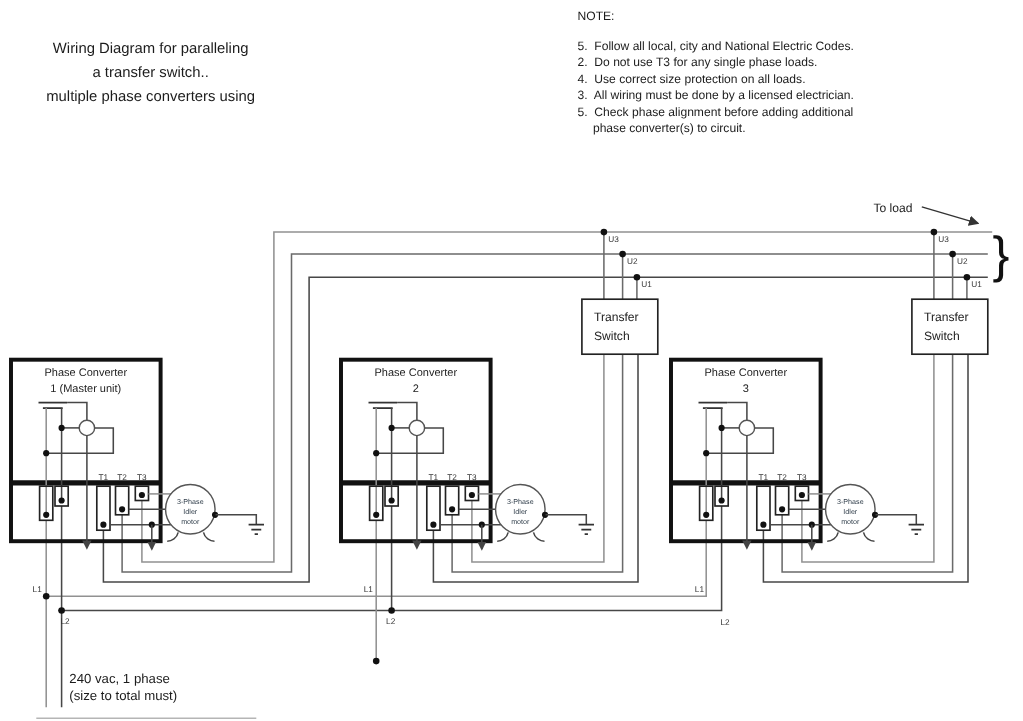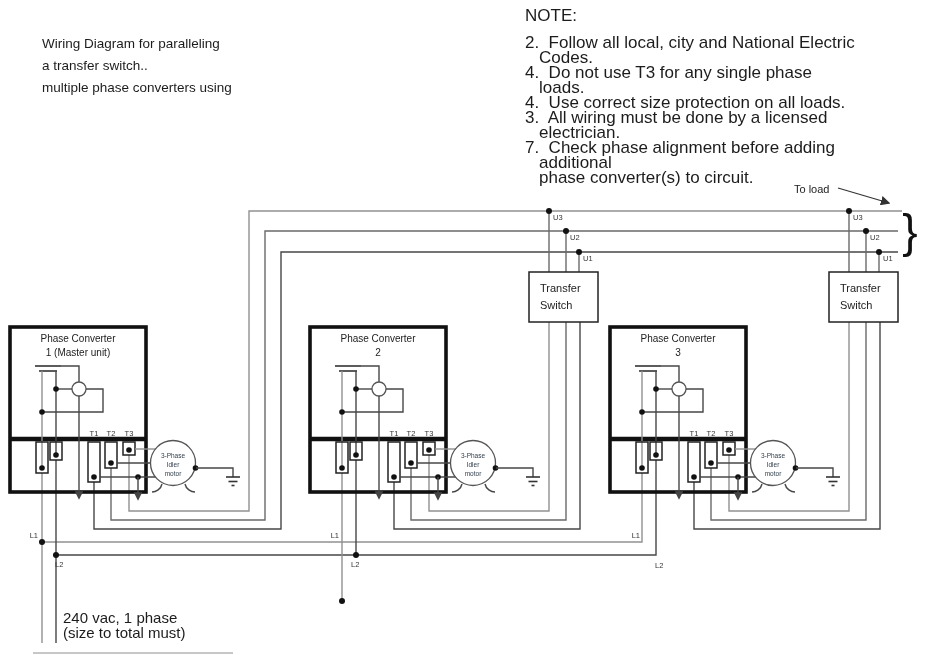--- a/index.html
+++ b/index.html
@@ -1,22 +1,22 @@
 <!DOCTYPE html>
 <html><head>
 <meta charset="utf-8">
 <style>
   html,body{margin:0;padding:0;background:#fff;}
   .stage{position:relative;width:930px;height:655px;background:#fff;overflow:hidden;
          font-family:"Liberation Sans",sans-serif;}
-  .title{position:absolute;left:42px;top:33px;font-size:13.5px;line-height:22px;color:#1c1c1c;}
-  .notes{position:absolute;left:525px;top:8px;width:330px;font-size:17px;line-height:15px;color:#1c1c1c;}
+  .title{position:absolute;left:42px;top:33px;font-size:13.5px;line-height:22px;color:#1c1c1c;text-align:center;}
+  .notes{position:absolute;left:525px;top:8px;width:330px;font-size:11px;line-height:15px;color:#1c1c1c;}
   .notes .heading{margin-bottom:12px;}
   .note-item{white-space:pre-wrap;padding-left:14px;text-indent:-14px;}
-  .supply{position:absolute;left:63px;top:610px;font-size:15px;line-height:15px;color:#1c1c1c;}
+  .supply{position:absolute;left:63px;top:610px;font-size:12px;line-height:15px;color:#1c1c1c;}
   svg.diagram{position:absolute;left:0;top:0;}
   svg text{font-family:"Liberation Sans",sans-serif;fill:#222;}
   .wire{fill:none;stroke-width:1.4;}
   .wg{stroke:#919191;}
   .wm{stroke:#6a6a6a;}
   .wd{stroke:#474747;}
   .thickbox{fill:none;stroke:#111;stroke-width:3.6;}
   .divider{stroke:#111;stroke-width:4.6;}
   .box1{fill:#fff;stroke:#222;stroke-width:1.5;}
   .comp{fill:#fff;stroke:#555;stroke-width:1.3;}
@@ -37,25 +37,25 @@
 <div class="stage">
 
   <div class="title">
     <div>Wiring Diagram for paralleling</div>
     <div>a transfer switch..</div>
     <div>multiple phase converters using</div>
   </div>
 
   <div class="notes">
     <div class="heading">NOTE:</div>
-    <div class="note-item">2.  Follow all local, city and National Electric Codes.</div>
-    <div class="note-item">4.  Do not use T3 for any single phase loads.</div>
+    <div class="note-item">5.  Follow all local, city and National Electric Codes.</div>
+    <div class="note-item">2.  Do not use T3 for any single phase loads.</div>
     <div class="note-item">4.  Use correct size protection on all loads.</div>
     <div class="note-item">3.  All wiring must be done by a licensed electrician.</div>
-    <div class="note-item">7.  Check phase alignment before adding additional
+    <div class="note-item">5.  Check phase alignment before adding additional
 phase converter(s) to circuit.</div>
   </div>
 
   <div class="supply">
     <div>240 vac, 1 phase</div>
     <div>(size to total must)</div>
   </div>
 
   <svg class="diagram" width="930" height="655" viewBox="0 0 930 655">
     <defs>

